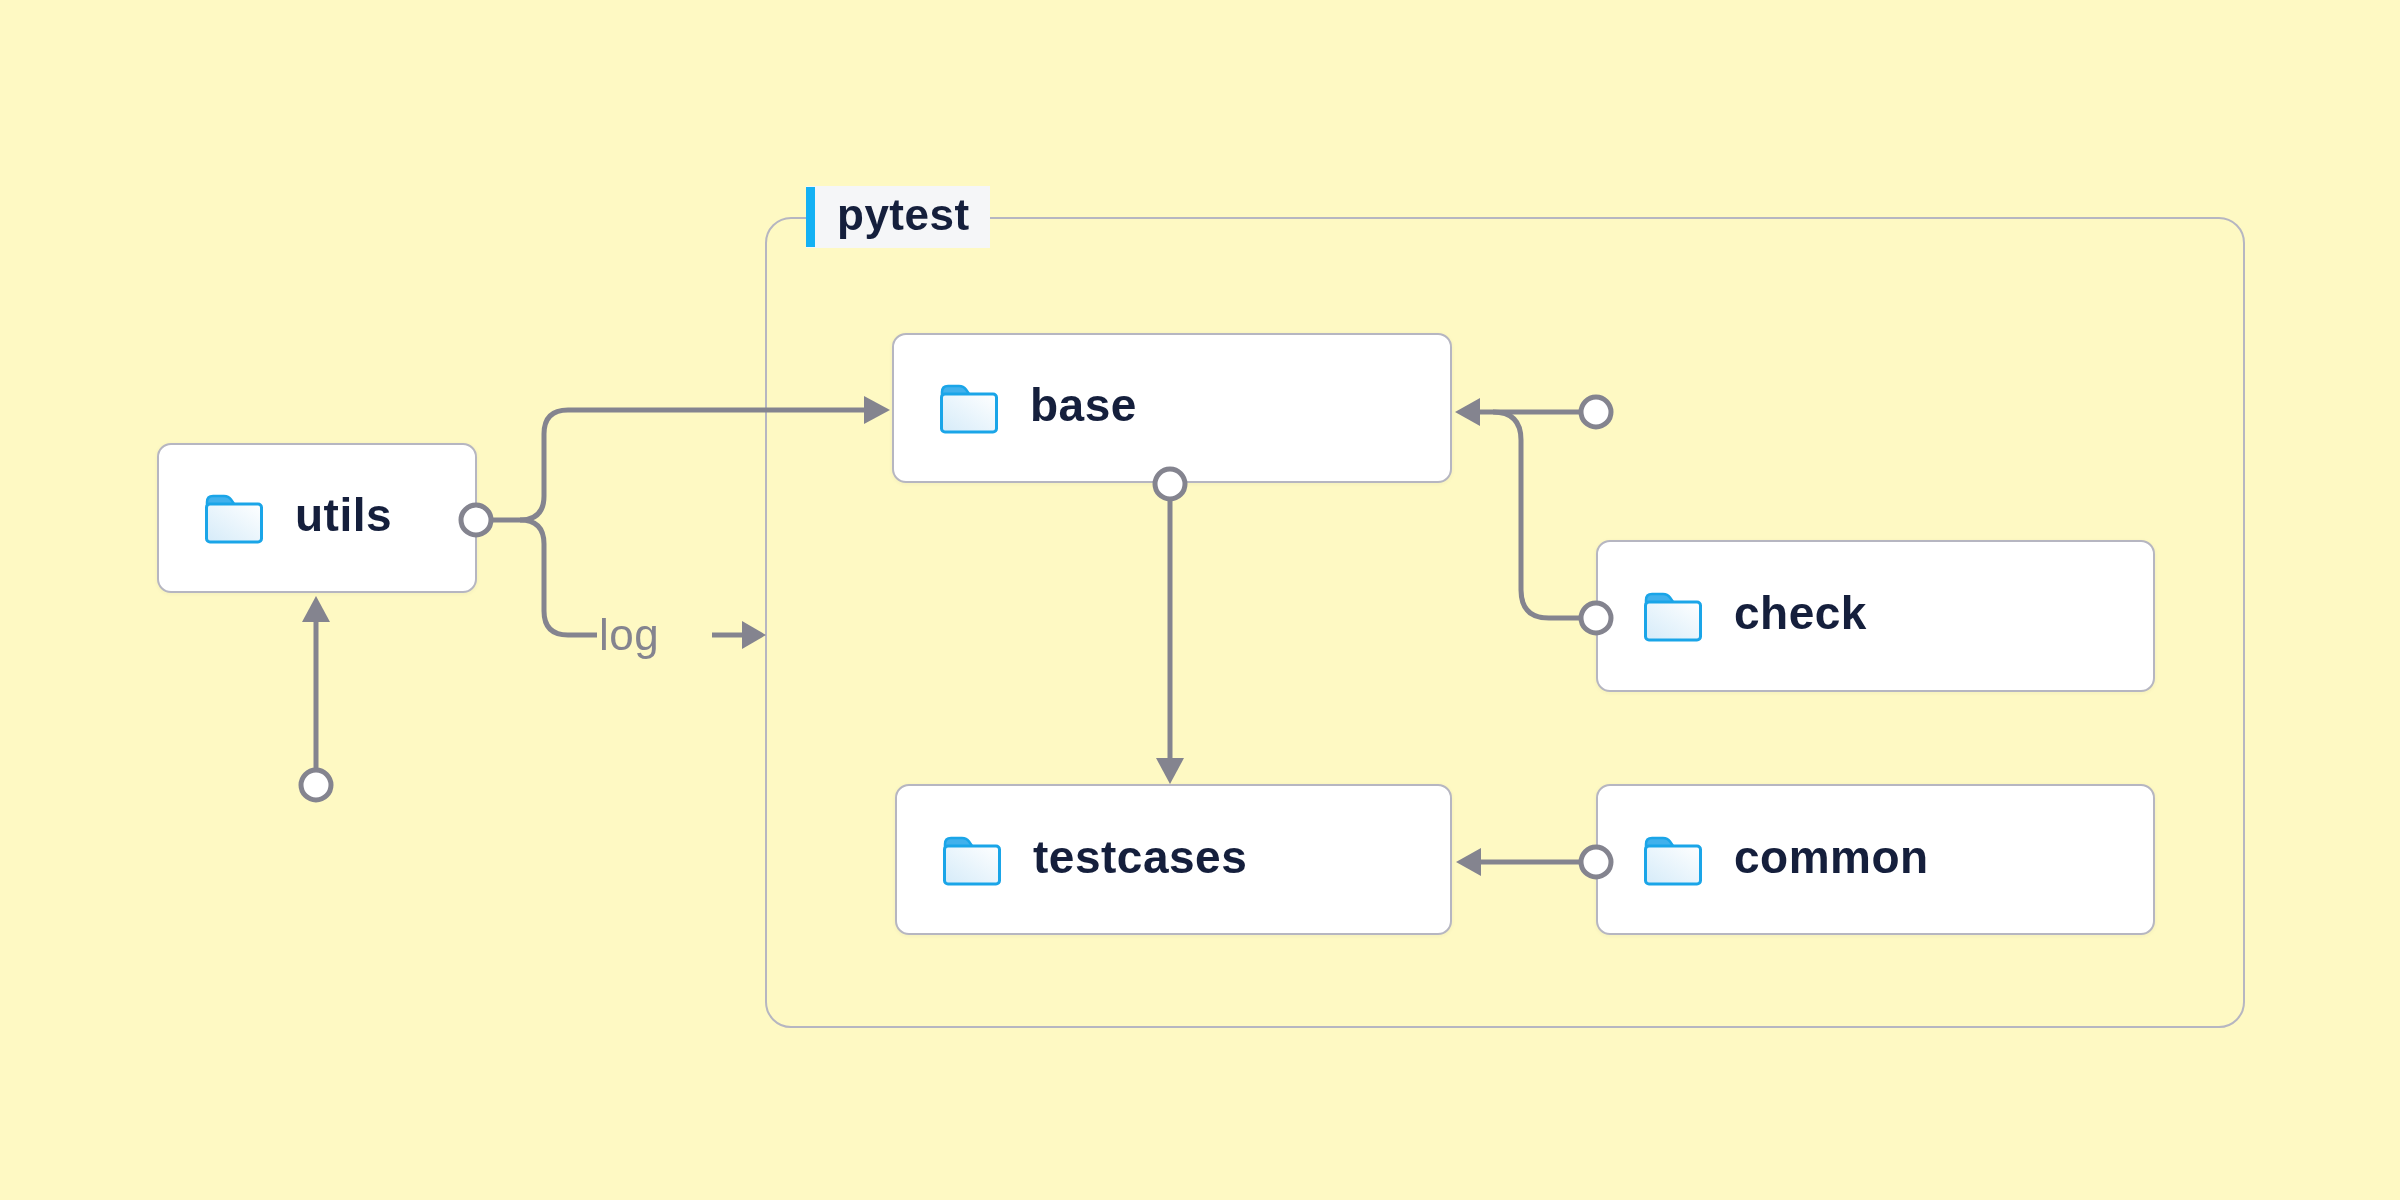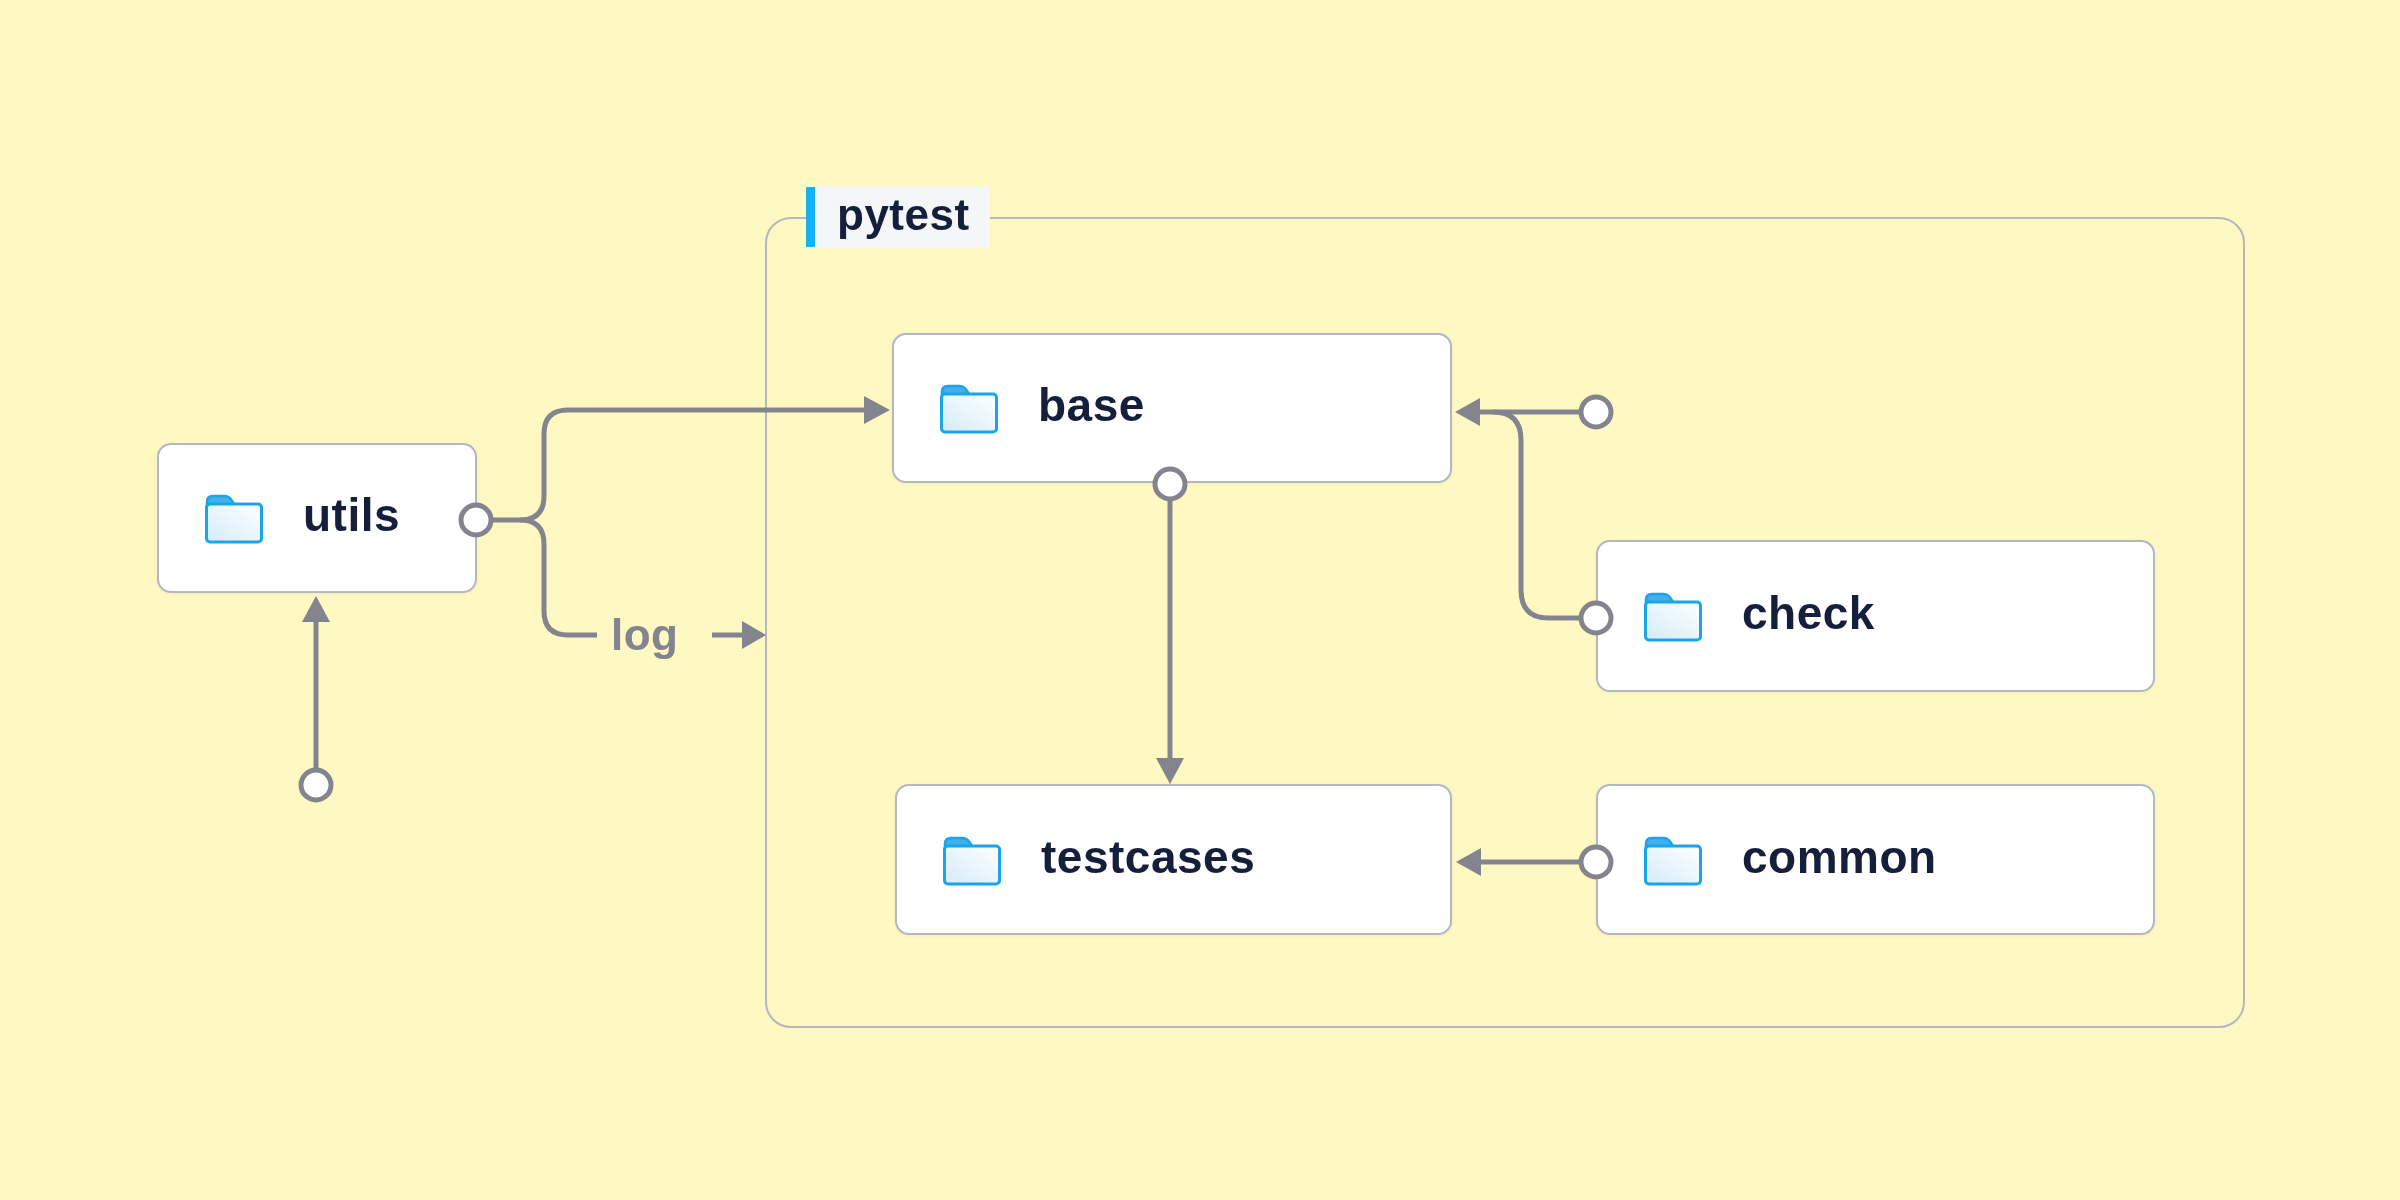--- a/index.html
+++ b/index.html
@@ -63,21 +63,21 @@
   svg.rings { z-index: 4; }
   .node {
     position: absolute;
     background: #ffffff;
     border: 2px solid #b6b6c1;
     border-radius: 14px;
     box-sizing: border-box;
     display: flex;
     align-items: center;
     padding-left: 44px;
-    gap: 38px;
+    gap: 30px;
     box-shadow: 0 1px 4px rgba(20,30,60,0.05);
     z-index: 3;
   }
   .node .folder {
     flex: 0 0 auto;
     width: 62px;
     height: 56px;
     display: block;
   }
   .node .node-label {
@@ -89,25 +89,24 @@
     padding-bottom: 6px;
     white-space: nowrap;
   }
   .edge-label {
     position: absolute;
     left: 599px;
     top: 607px;
     height: 56px;
     line-height: 56px;
     font-size: 44px;
-    font-weight: 700;
+    font-weight: 400;
     color: #84848f;
     letter-spacing: 0.5px;
     z-index: 4;
-    margin-left: 12px;
   }
 </style>
 </head>
 <body>
 
 <div class="stage">
 
   <div class="group-box"></div>
   <div class="group-label">
     <span class="accent-bar"></span>

